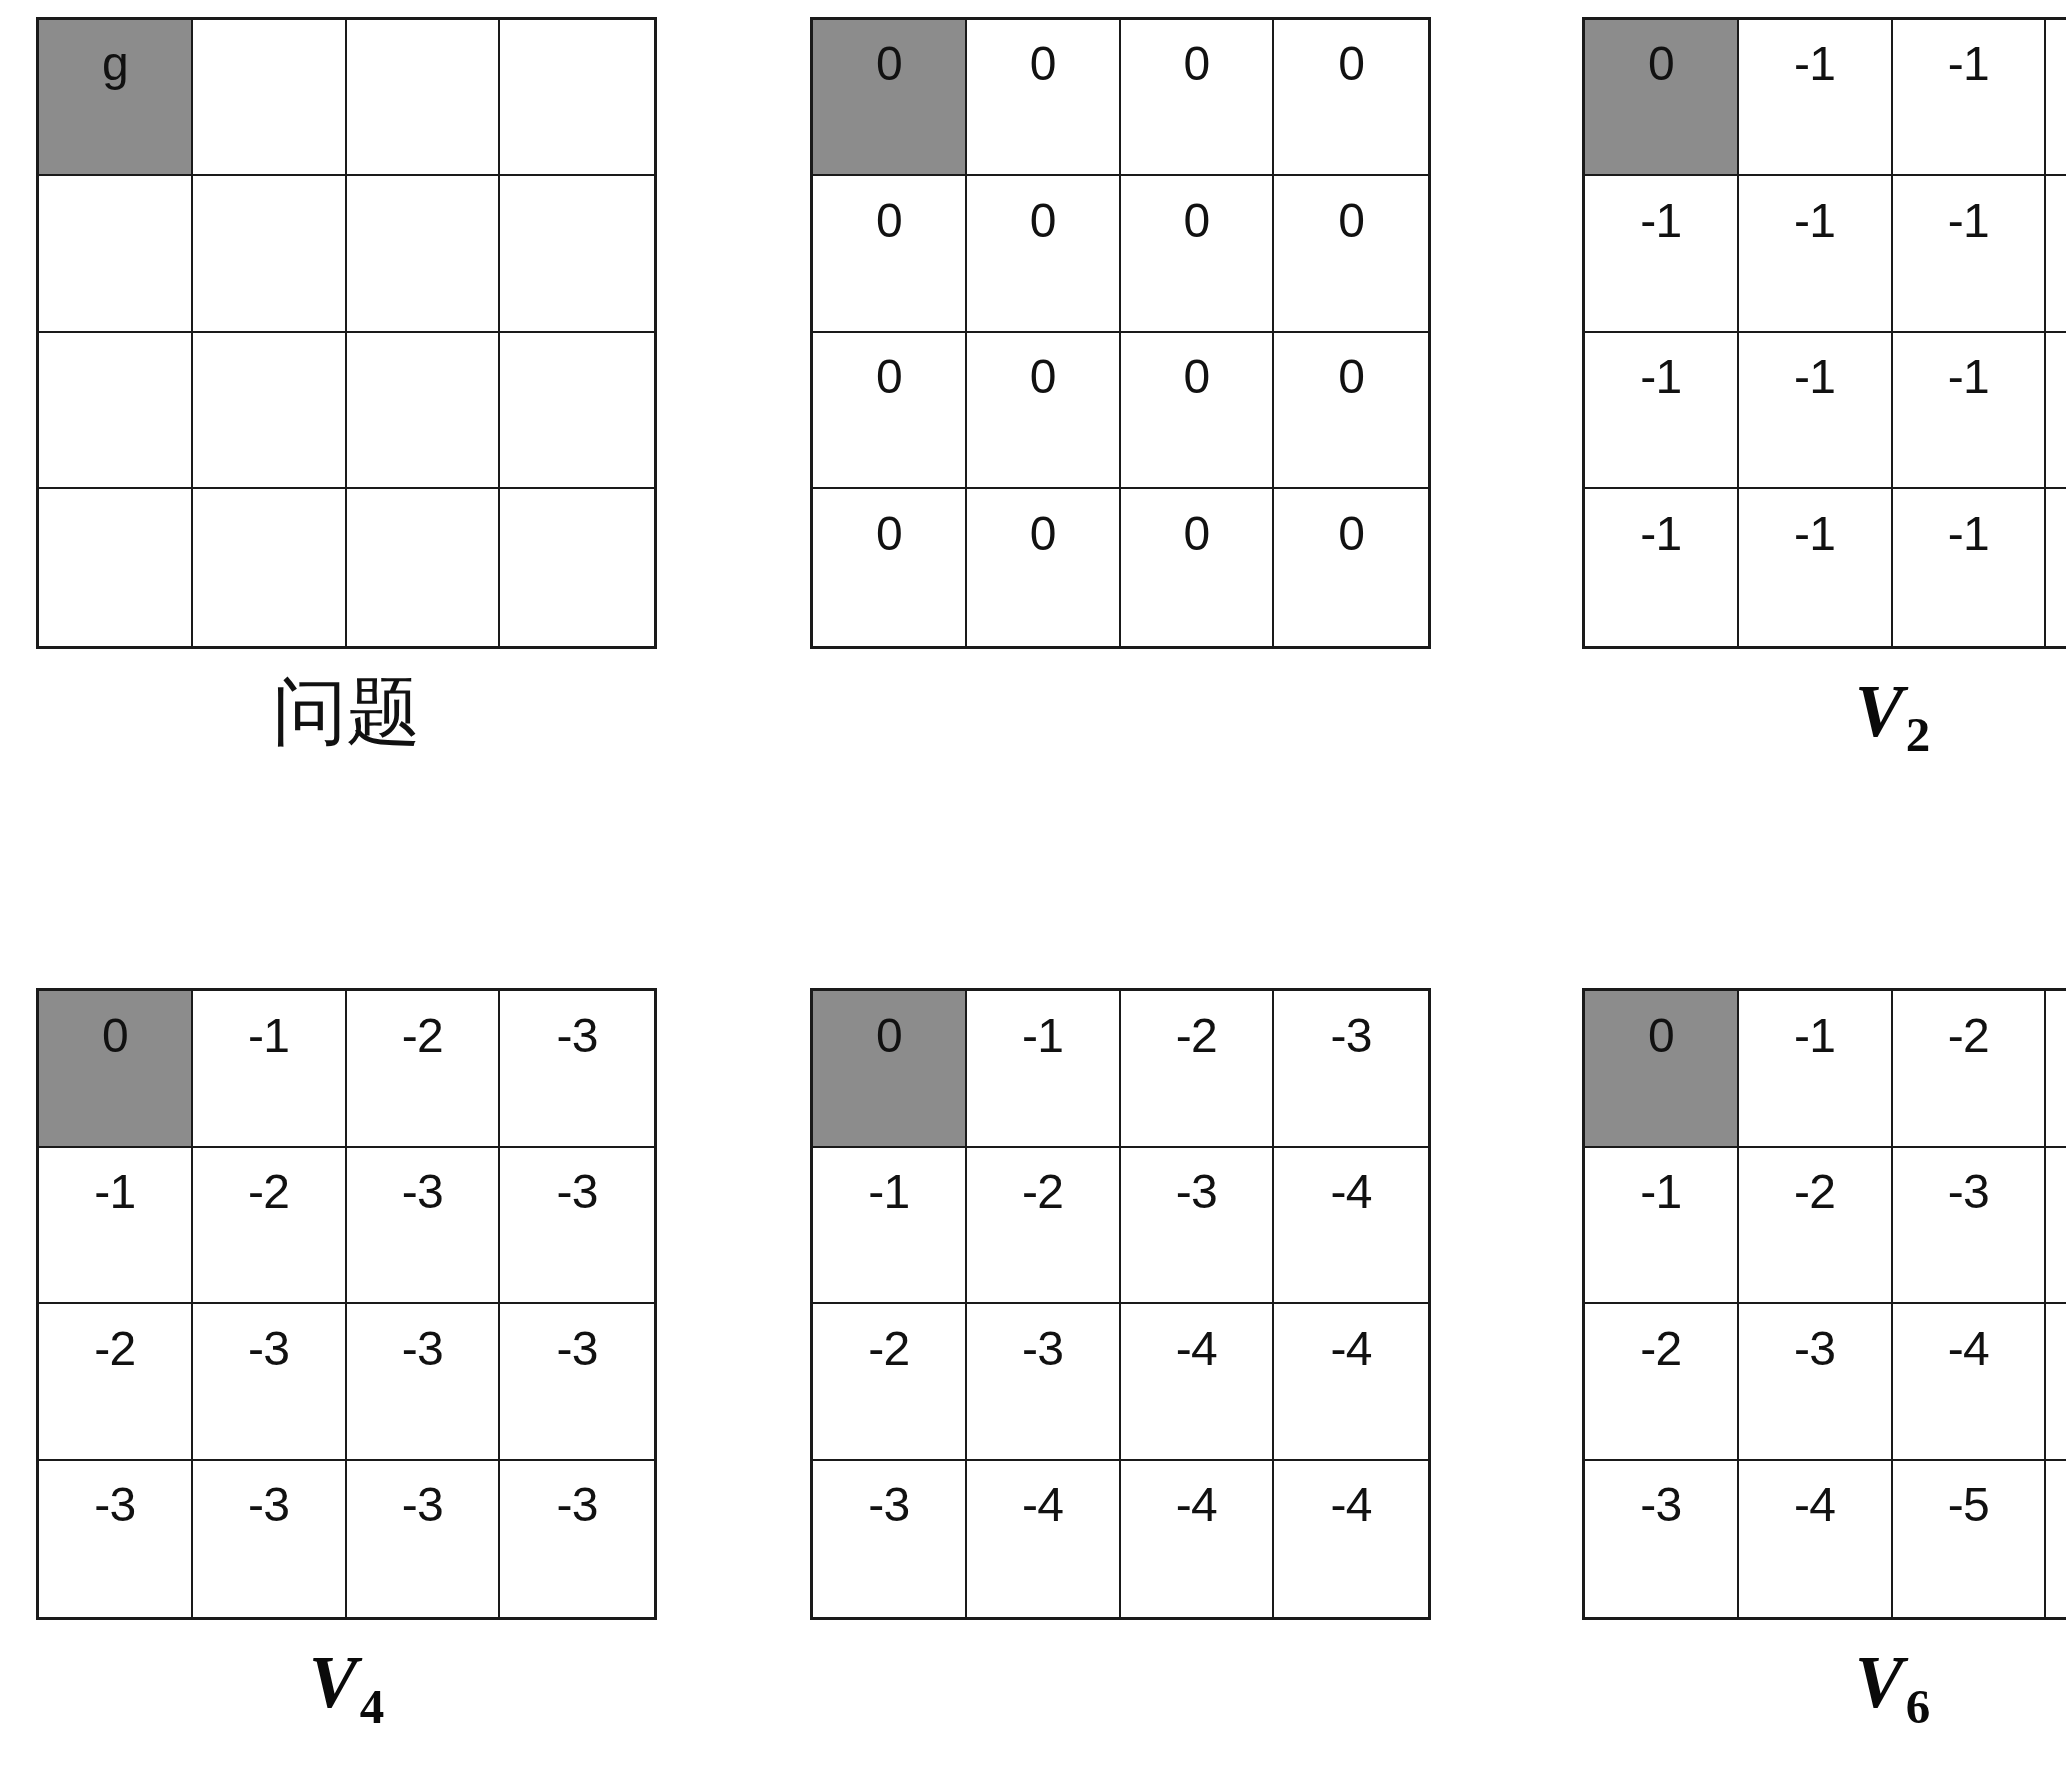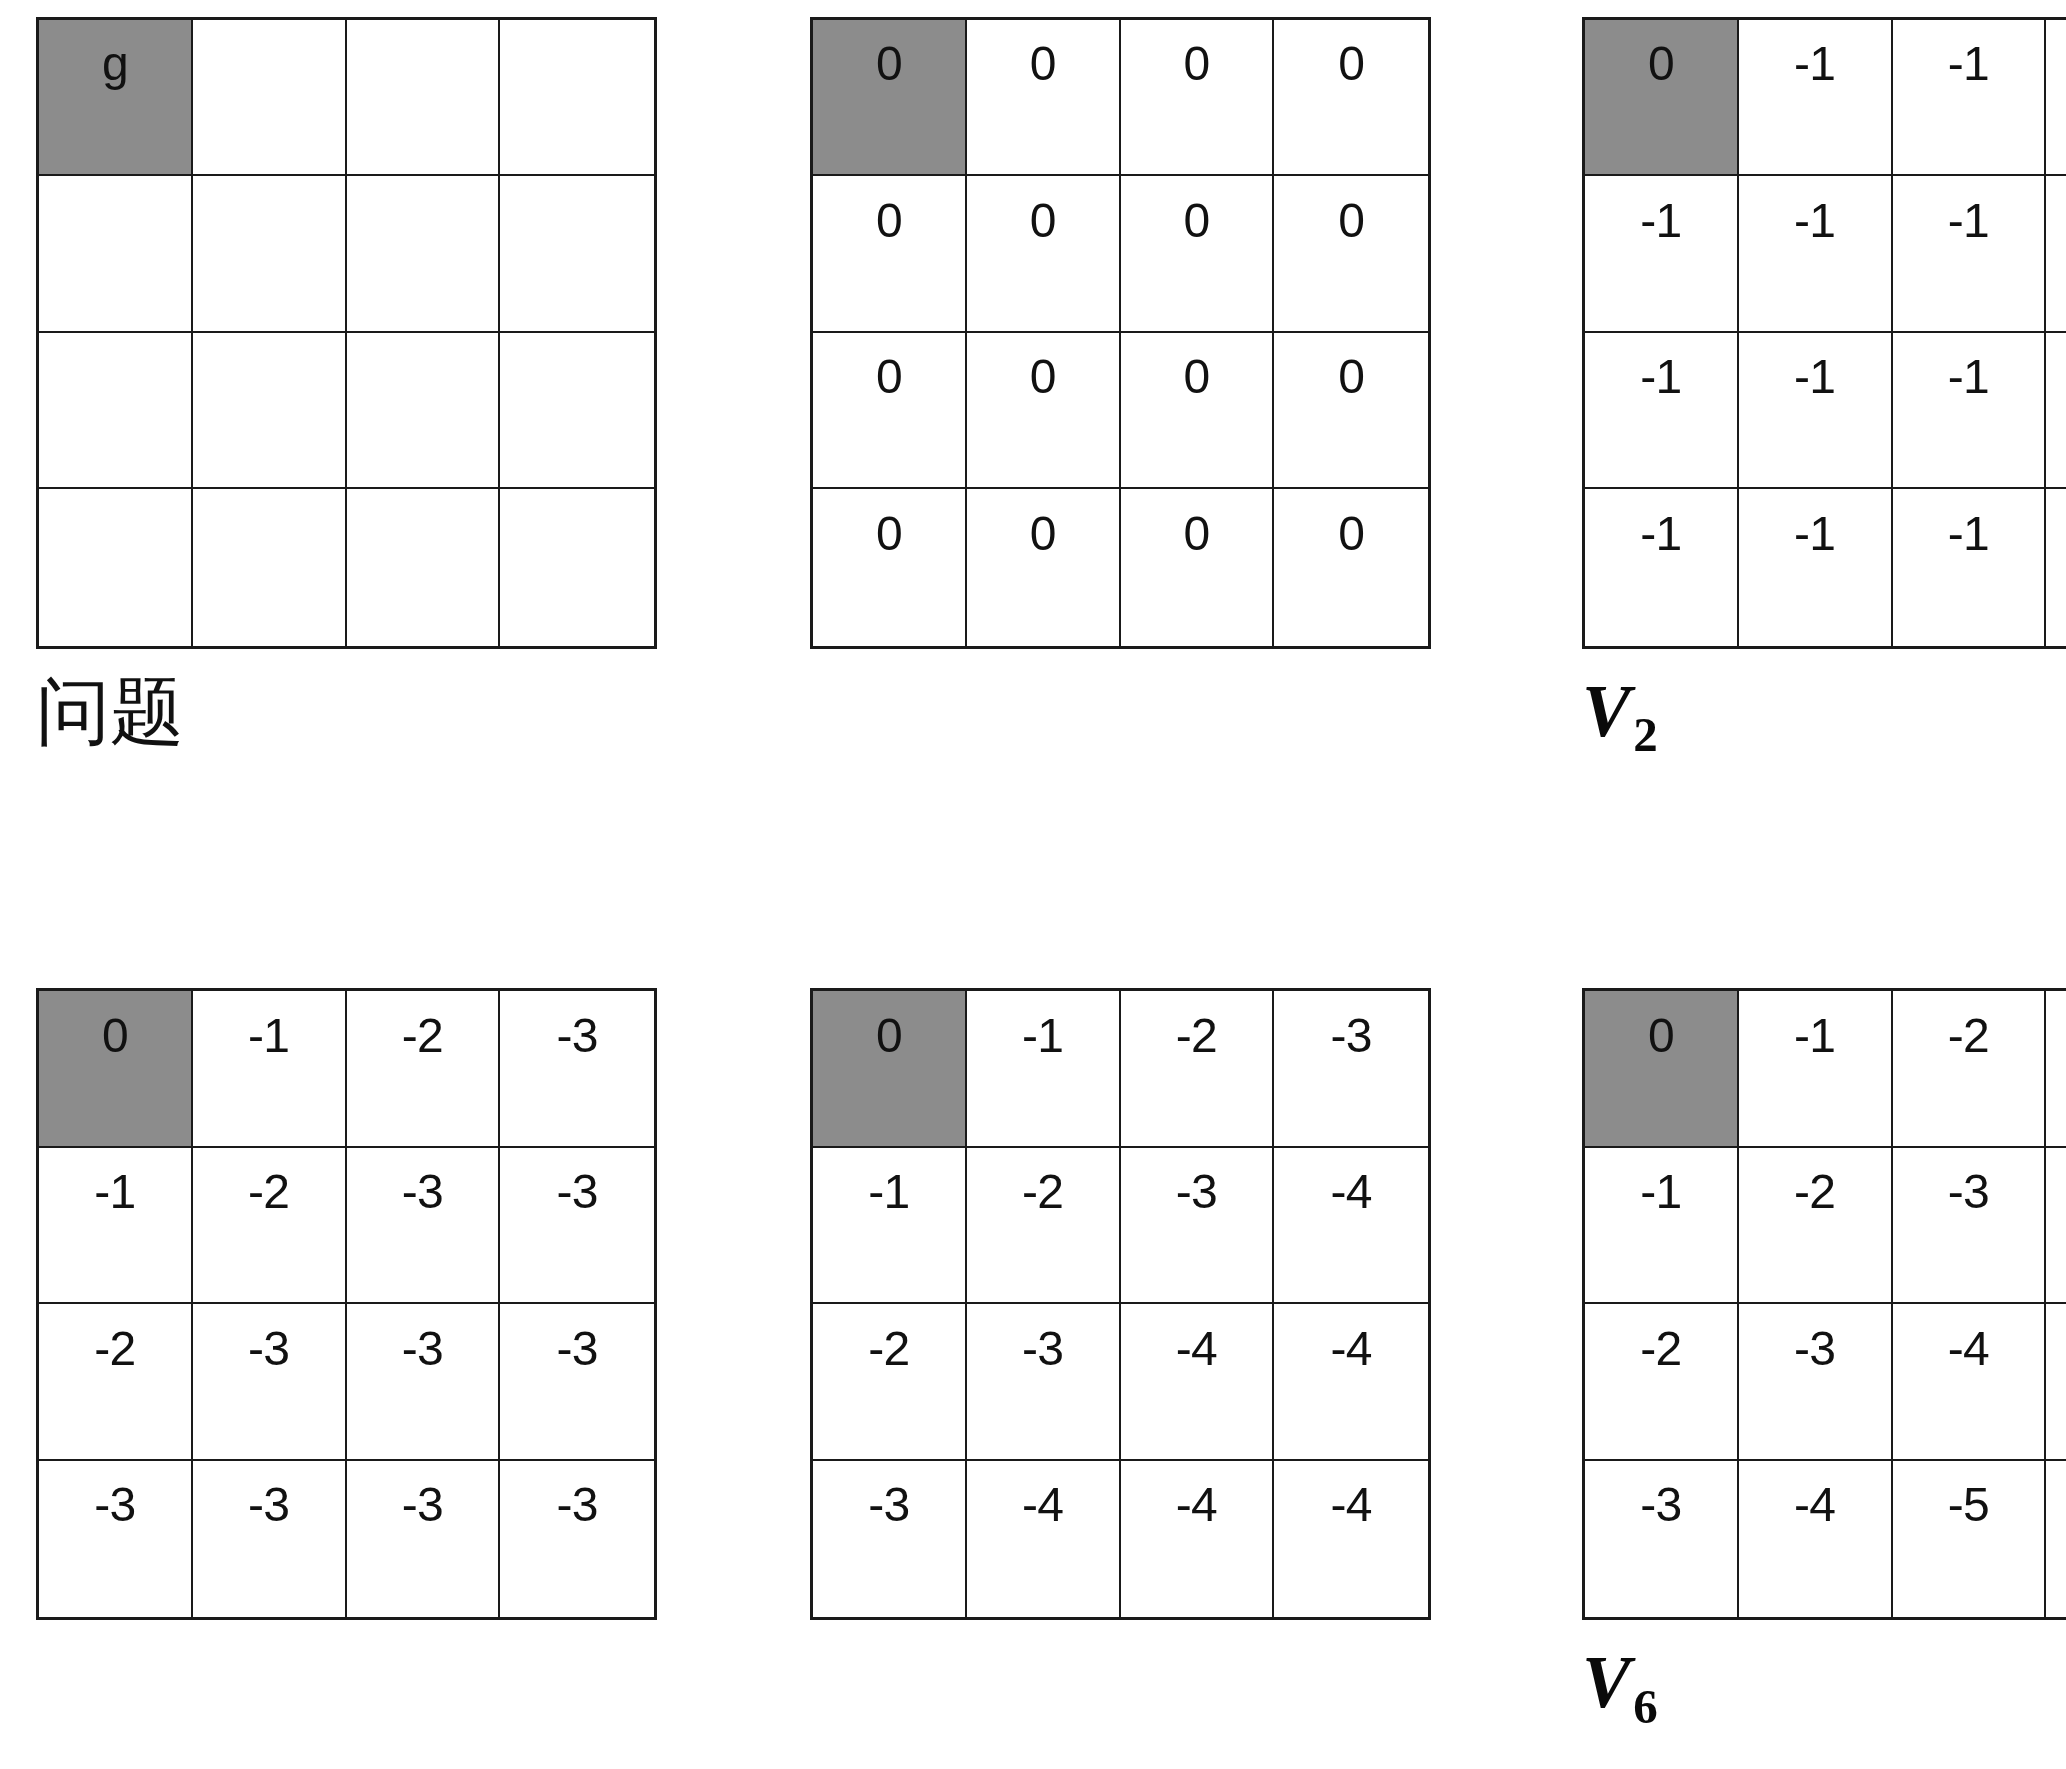--- a/index.html
+++ b/index.html
@@ -49,21 +49,21 @@
   .cell:nth-child(n+13) { border-bottom: none; }
 
   .cell.start {
     background: #8c8c8c;
   }
 
   .caption {
     position: absolute;
     width: 100%;
     top: 655px;
-    text-align: left;
+    text-align: center;
     white-space: nowrap;
   }
 
   .cap-cn {
     font-family: "Liberation Serif", serif;
     font-size: 74px;
     color: #111111;
     line-height: 1.1;
     font-weight: 400;
   }
@@ -162,20 +162,21 @@
         <div class="cell">-3</div>
         <div class="cell">-2</div>
         <div class="cell">-3</div>
         <div class="cell">-3</div>
         <div class="cell">-3</div>
         <div class="cell">-3</div>
         <div class="cell">-3</div>
         <div class="cell">-3</div>
         <div class="cell">-3</div>
       </div>
+      <div class="caption"><span class="cap-v"><span>V</span><span class="sub">4</span></span></div>
     </div>
     <div class="board" style="left: 810px; top: 988px; width: 621px;">
       <div class="grid">
         <div class="cell start">0</div>
         <div class="cell">-1</div>
         <div class="cell">-2</div>
         <div class="cell">-3</div>
         <div class="cell">-1</div>
         <div class="cell">-2</div>
         <div class="cell">-3</div>

